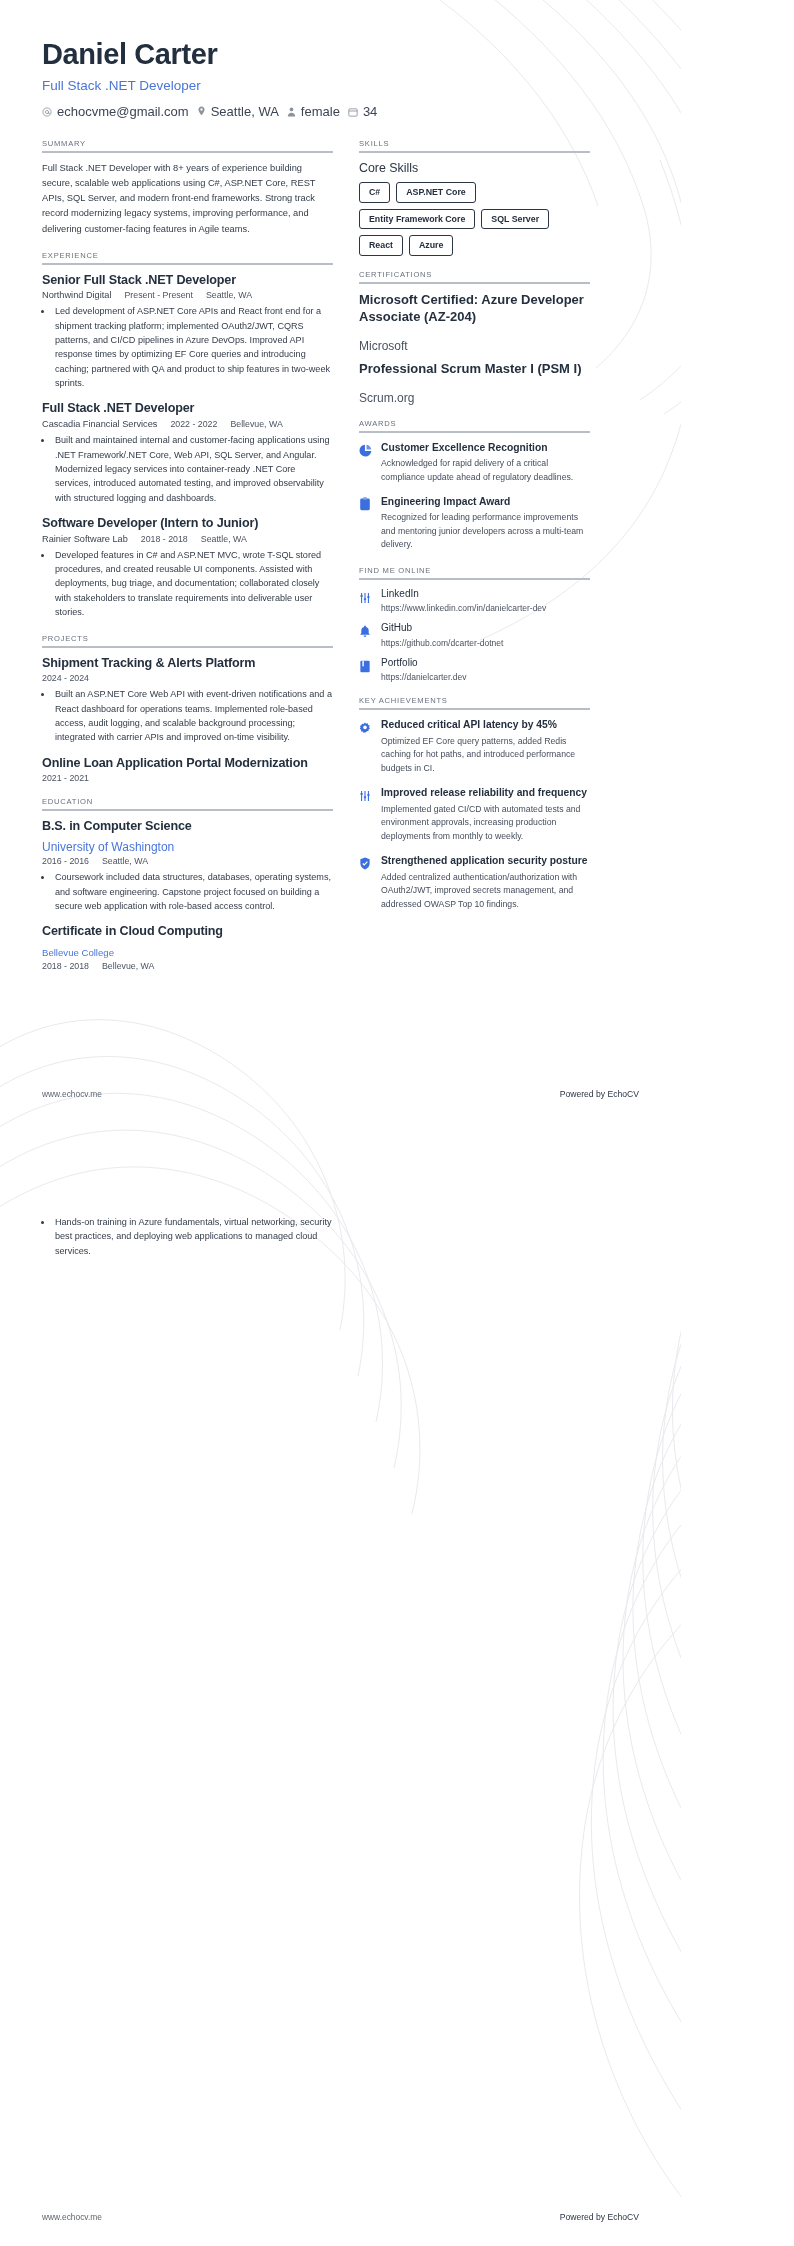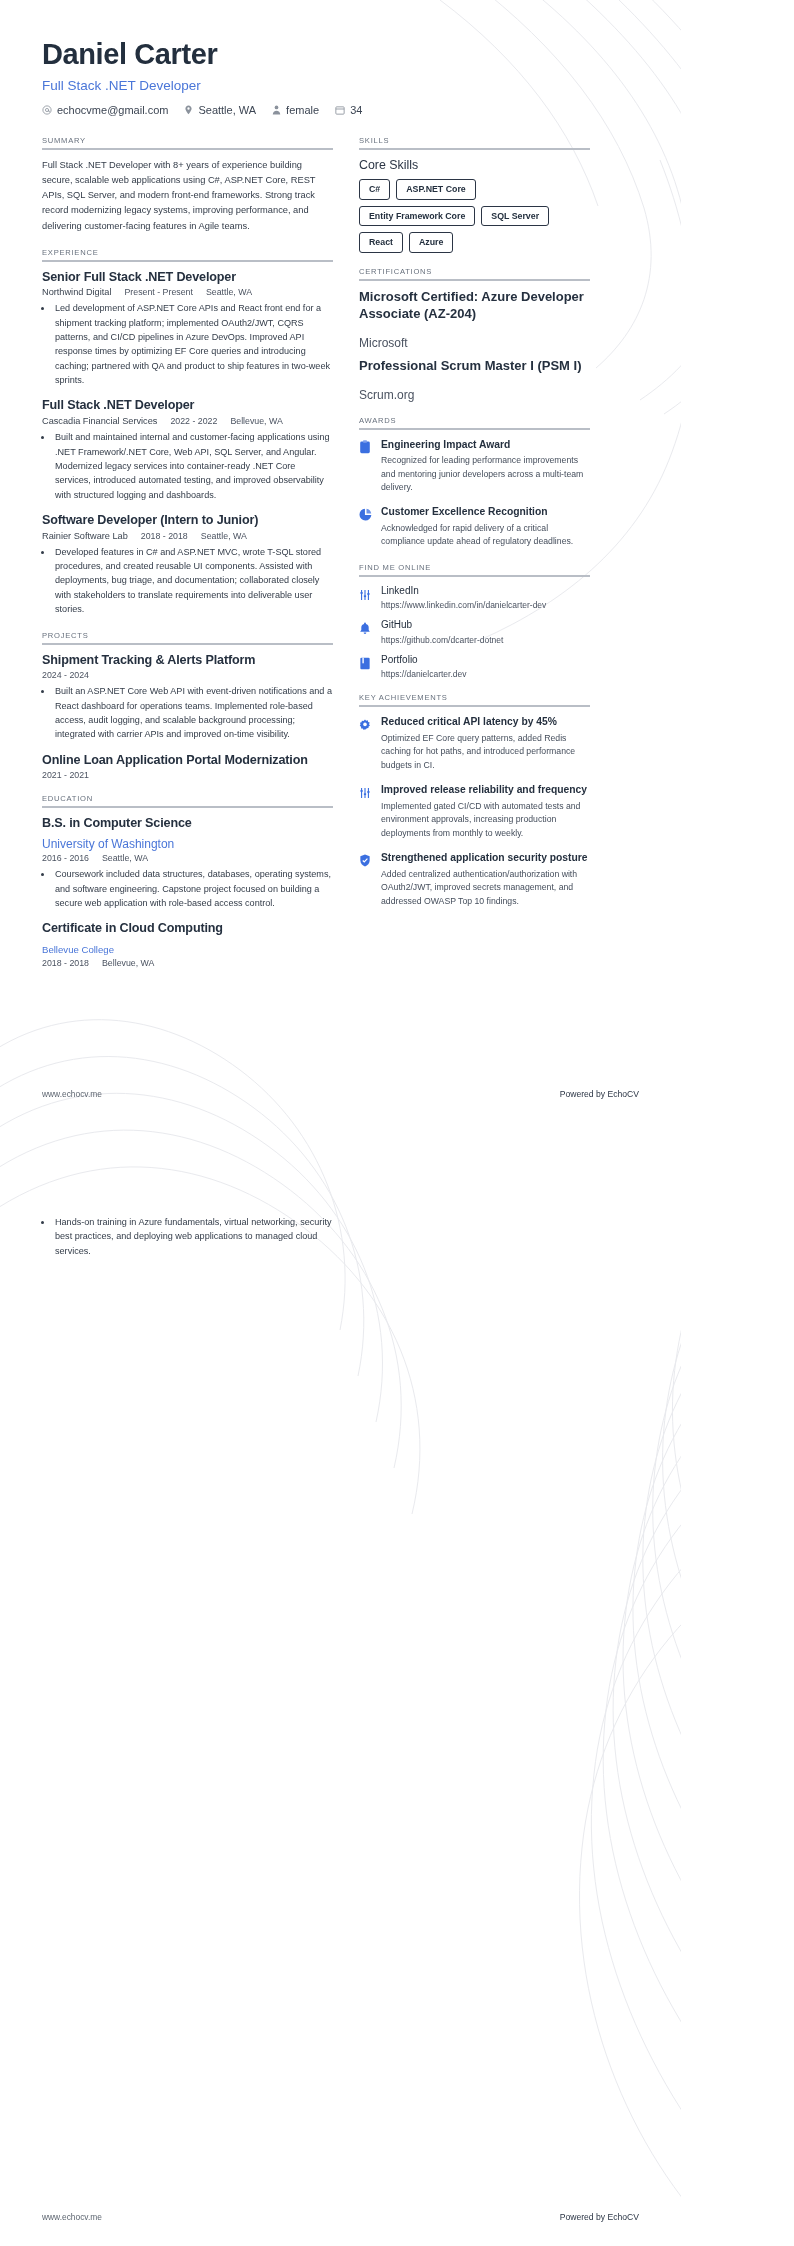--- a/index.html
+++ b/index.html
@@ -32,22 +32,22 @@
   .title {
     margin-top: 7px;
     font-size: 13.5px;
     font-weight: 500;
     color: #4a76d8;
   }
   .contact-row {
     margin-top: 11px;
     display: flex;
     align-items: center;
-    gap: 16px;
-    font-size: 11px;
+    gap: 8px;
+    font-size: 13px;
     color: #3c4553;
   }
   .contact-item { display: flex; align-items: center; gap: 5px; }
   .contact-item svg { display: block; }
 
   .cols {
     display: flex;
     gap: 26px;
     padding: 20px 42px 0 42px;
     align-items: flex-start;
@@ -397,41 +397,41 @@
               <div class="cert-issuer">Scrum.org</div>
             </div>
           </div>
 
           <div class="section">
             <div class="sec-label">AWARDS</div>
             <div class="sec-rule"></div>
 
             <div class="award">
               <span class="award-ico">
+                <svg width="13" height="13" viewBox="0 0 14 14" fill="#3b6fe0">
+                  <path d="M6.4 0.7A6.4 6.4 0 1 0 13.3 7.6H6.4z"></path>
+                  <path d="M8.1 0.9A6.4 6.4 0 0 1 13.2 6H8.1z" fill="#6d93e8"></path>
+                </svg>
+              </span>
+              <div>
+                <div class="award-name">Customer Excellence Recognition</div>
+                <div class="award-desc">Acknowledged for rapid delivery of a critical compliance update ahead of regulatory deadlines.</div>
+              </div>
+            </div>
+
+            <div class="award">
+              <span class="award-ico">
                 <svg width="12" height="14" viewBox="0 0 12 14" fill="#3b6fe0">
                   <rect x="1.2" y="1.6" width="9.6" height="11.6" rx="1.4"></rect>
                   <rect x="4" y="0.2" width="4" height="2.6" rx="0.8" fill="#7fa0ec"></rect>
                 </svg>
               </span>
               <div>
                 <div class="award-name">Engineering Impact Award</div>
                 <div class="award-desc">Recognized for leading performance improvements and mentoring junior developers across a multi-team delivery.</div>
-              </div>
-            </div>
-
-            <div class="award">
-              <span class="award-ico">
-                <svg width="13" height="13" viewBox="0 0 14 14" fill="#3b6fe0">
-                  <path d="M6.4 0.7A6.4 6.4 0 1 0 13.3 7.6H6.4z"></path>
-                  <path d="M8.1 0.9A6.4 6.4 0 0 1 13.2 6H8.1z" fill="#6d93e8"></path>
-                </svg>
-              </span>
-              <div>
-                <div class="award-name">Customer Excellence Recognition</div>
-                <div class="award-desc">Acknowledged for rapid delivery of a critical compliance update ahead of regulatory deadlines.</div>
               </div>
             </div>
           </div>
 
           <div class="section">
             <div class="sec-label">FIND ME ONLINE</div>
             <div class="sec-rule"></div>
 
             <div class="link-row">
               <span class="link-ico">

